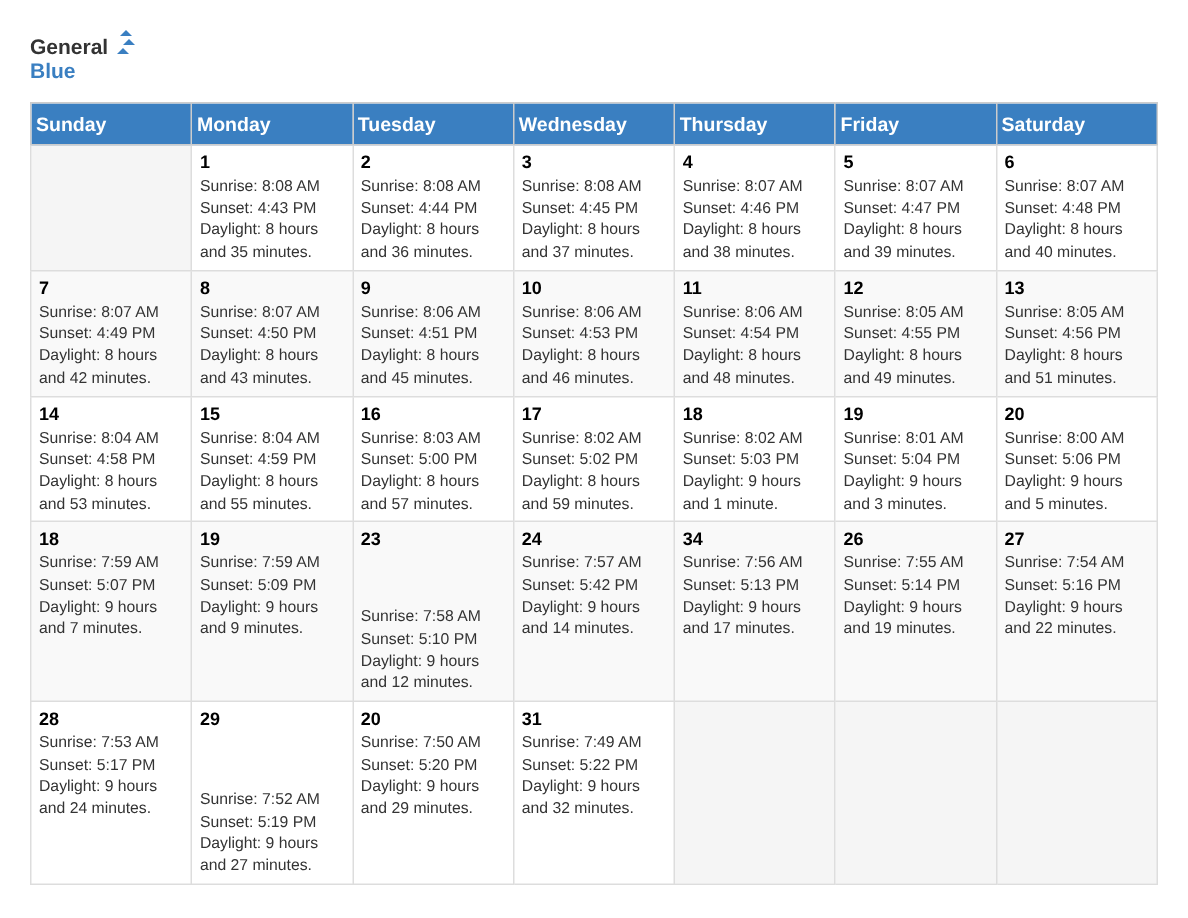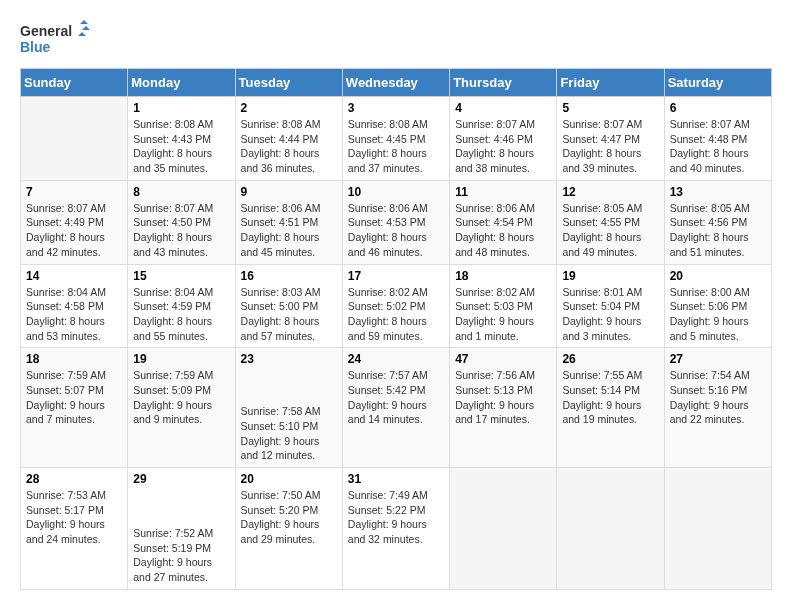--- a/index.html
+++ b/index.html
@@ -274,21 +274,21 @@
 and 12 minutes.</div>
         </td>
         <td>
           <div class="day-number">24</div>
           <div class="day-info" style="white-space: pre-line;">Sunrise: 7:57 AM
 Sunset: 5:42 PM
 Daylight: 9 hours
 and 14 minutes.</div>
         </td>
         <td>
-          <div class="day-number">47</div>
+          <div class="day-number">34</div>
           <div class="day-info" style="white-space: pre-line;">Sunrise: 7:56 AM
 Sunset: 5:13 PM
 Daylight: 9 hours
 and 17 minutes.</div>
         </td>
         <td>
           <div class="day-number">26</div>
           <div class="day-info" style="white-space: pre-line;">Sunrise: 7:55 AM
 Sunset: 5:14 PM
 Daylight: 9 hours

